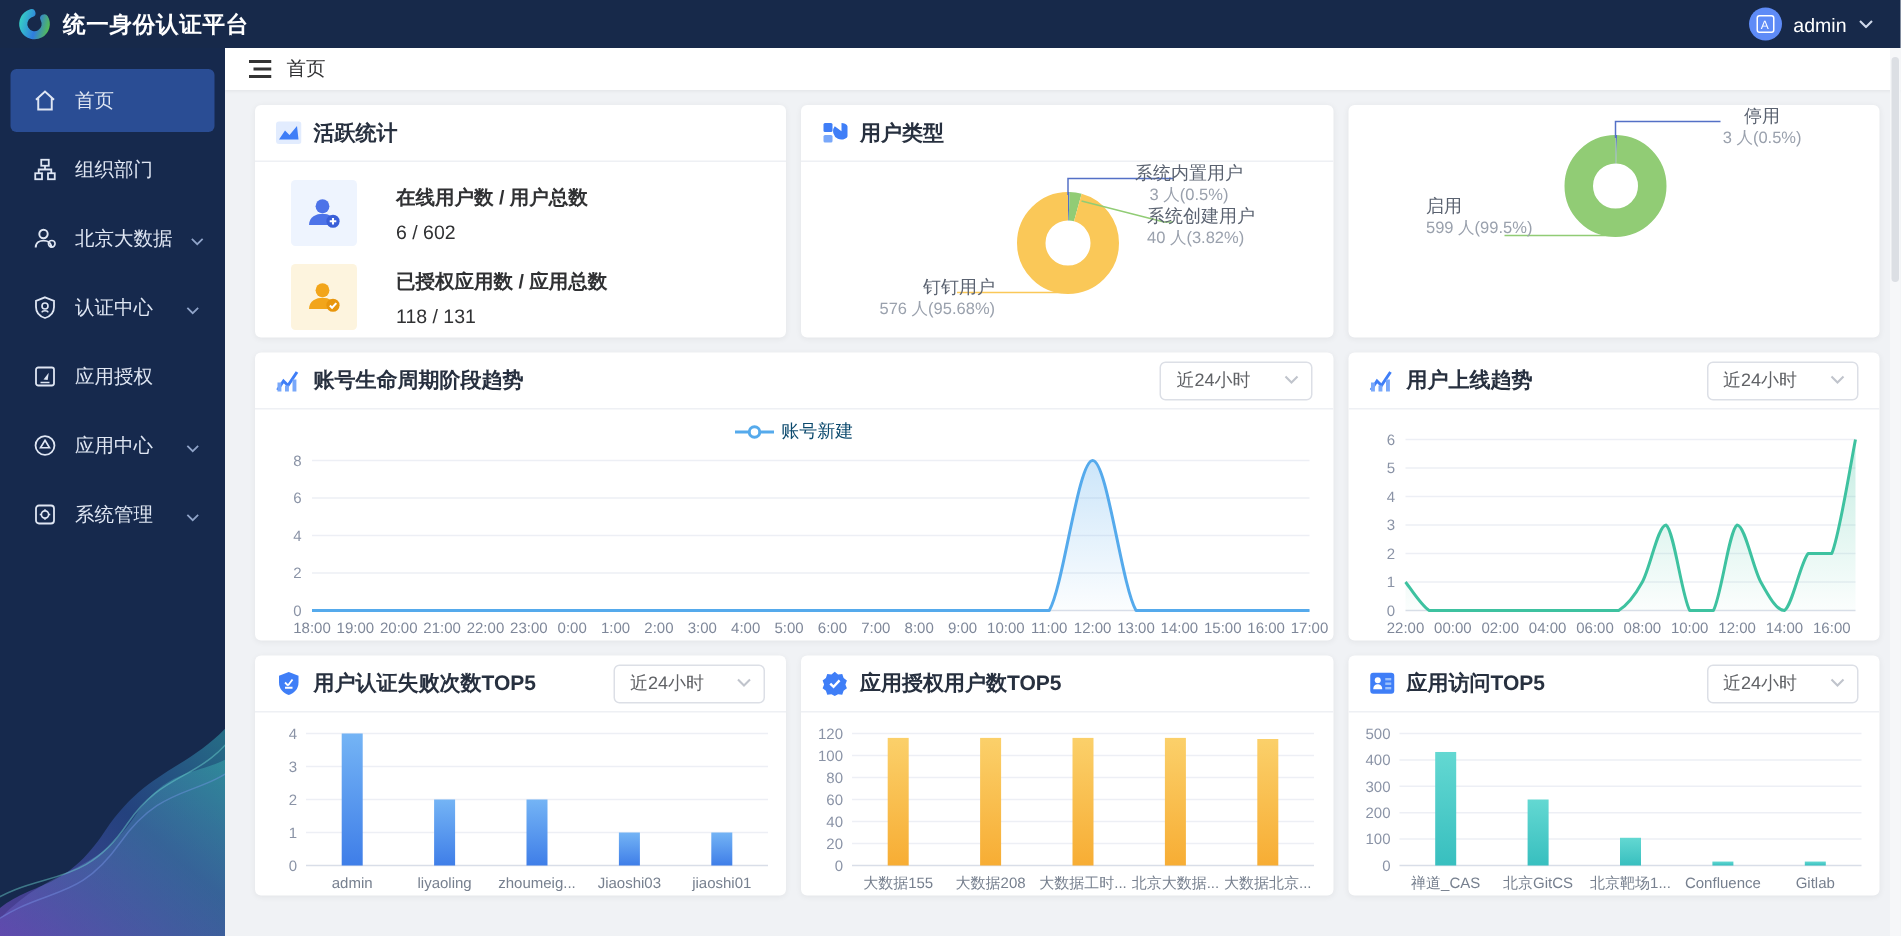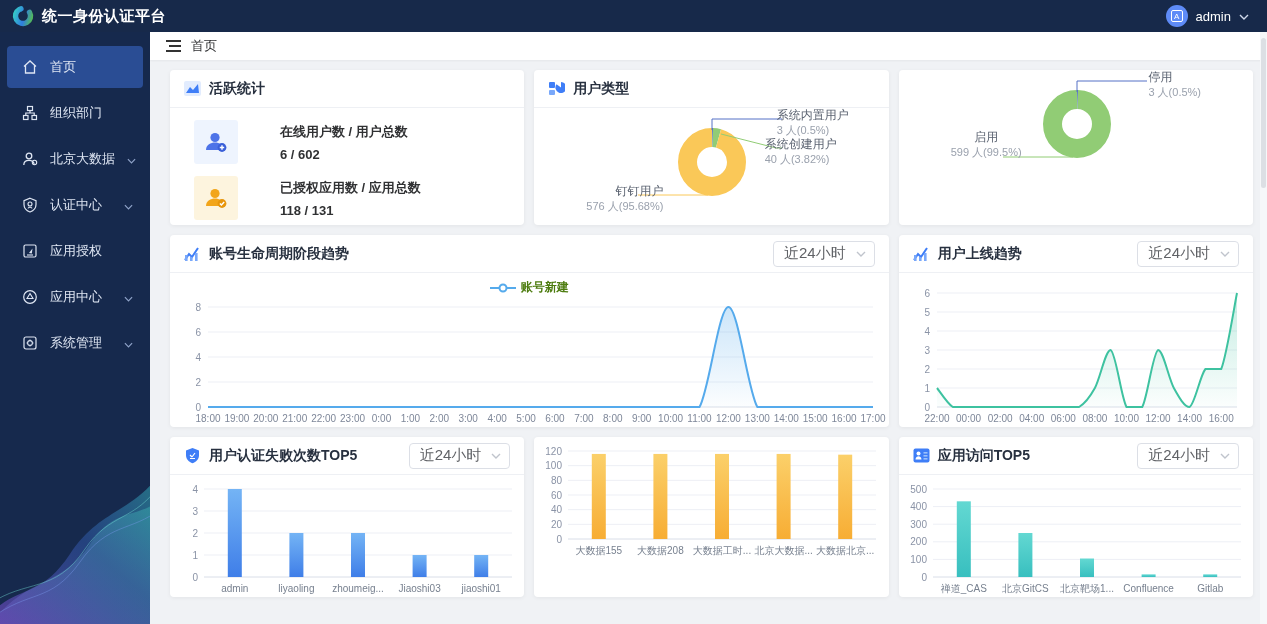--- a/index.html
+++ b/index.html
@@ -41,42 +41,42 @@
 
   .content { padding:10px 14px 10px 20px; display:grid;
     grid-template-columns:repeat(3,1fr); grid-template-rows:155px 192px 160px; gap:10px; }
   .card { background:#fff; border-radius:4px; box-shadow:0 1px 4px rgba(0,0,0,.06);
     display:flex; flex-direction:column; overflow:hidden; }
   .card.span2 { grid-column:span 2; }
   .card-header { height:38px; flex:0 0 38px; display:flex; align-items:center; gap:8px;
     padding:0 14px; border-bottom:1px solid #eef0f4; }
   .card-title { font-size:14px; font-weight:bold; color:#27303f; flex:1; white-space:nowrap; }
   .hdr-icon { width:17px; height:17px; display:flex; }
-  .range-select { display:flex; align-items:center; gap:10px; border:1px solid #dcdfe6; border-radius:4px;
-    height:26px; padding:0 8px 0 10px; font-size:15px; color:#606266; cursor:pointer; background:#fff; }
+  .range-select { display:flex; align-items:center; gap:22px; border:1px solid #dcdfe6; border-radius:4px;
+    height:26px; padding:0 8px 0 10px; font-size:12px; color:#606266; cursor:pointer; background:#fff; }
   .range-select .sel-caret { color:#c0c4cc; font-size:10px; }
   .card-body { position:relative; flex:1; }
 
   
-  .stat-row { display:flex; align-items:center; gap:42px; padding-left:24px; margin-top:12px; }
+  .stat-row { display:flex; align-items:center; gap:26px; padding-left:24px; margin-top:12px; }
   .stat-tile { width:44px; height:44px; border-radius:3px; display:flex; align-items:center; justify-content:center; }
   .tile-blue { background:#eef4fe; }
   .tile-yellow { background:#fdf4de; }
   .stat-texts .stat-label { font-size:13px; color:#303133; font-weight:bold; }
-  .stat-texts .stat-value { font-size:13px; color:#303133; font-weight:bold; margin-top:6px; }
+  .stat-texts .stat-value { font-size:13px; color:#303133; font-weight:normal; margin-top:6px; }
 
   
   .pie-label { position:absolute; line-height:14px; }
   .pl-name { font-size:12px; color:#5a6270; }
   .pl-val { font-size:11px; color:#9aa1ad; margin-top:1px; }
 
   
   .chart-legend { position:absolute; top:6px; left:0; right:0; display:flex;
     align-items:center; justify-content:center; gap:5px; z-index:2; }
-  .legend-label { font-size:12px; color:#4d7c0f;font-weight:bold; }
+  .legend-label { font-size:12px; color:#0c4a6e; }
 
   .chart-box { position:absolute; inset:0; }
   svg text { font-family:"Liberation Sans","DejaVu Sans",sans-serif; }
 
   
   .scrollbar-track { position:absolute; right:0; top:32px; width:7px; height:592px; background:#f6f7f9; z-index:40;}
   .scrollbar-thumb { position:absolute; right:1px; top:6px; width:5px; height:150px; border-radius:3px; background:#dcdfe4; }
 </style>
 </head>
 <body>
@@ -283,21 +283,21 @@
       <div class="card-body">
         <div class="chart-box">
             <svg width="354" height="117" viewBox="0 0 354 117" style="position:absolute;left:0;top:0;">
               <circle cx="178" cy="54" r="24.5" fill="none" stroke="#5470c6" stroke-width="19" stroke-dasharray="0.7671330898300657 153.93804002589985" stroke-dashoffset="0" transform="rotate(-90 178 54)"></circle>
               <circle cx="178" cy="54" r="24.5" fill="none" stroke="#91cc75" stroke-width="19" stroke-dasharray="5.88135368869717 153.93804002589985" stroke-dashoffset="-0.7671330898300657" transform="rotate(-90 178 54)"></circle>
               <circle cx="178" cy="54" r="24.5" fill="none" stroke="#fac858" stroke-width="19" stroke-dasharray="147.28955324737262 153.93804002589985" stroke-dashoffset="-6.648486778527236" transform="rotate(-90 178 54)"></circle>
               <polyline points="178,22 178,11 248,11" fill="none" stroke="#5470c6" stroke-width="1"></polyline>
               <polyline points="187,26 242,40 248,40" fill="none" stroke="#91cc75" stroke-width="1"></polyline>
               <polyline points="174,87 104,87" fill="none" stroke="#fac858" stroke-width="1"></polyline>
             </svg>
-            <div class="pie-label" style="right: 40px; top: 0px; text-align: left;">
+            <div class="pie-label" style="right: 60px; top: 0px; text-align: center;">
               <div class="pl-name">系统内置用户</div>
               <div class="pl-val">3 人(0.5%)</div>
             </div>
             <div class="pie-label" style="right: 52px; top: 29px; ">
               <div class="pl-name">系统创建用户</div>
               <div class="pl-val">40 人(3.82%)</div>
             </div>
             <div class="pie-label" style="left: 52px; top: 76px; text-align: right;">
               <div class="pl-name">钉钉用户</div>
               <div class="pl-val">576 人(95.68%)</div>
@@ -308,25 +308,25 @@
 
     <div class="card">
       <div class="card-body">
         <div class="chart-box">
             <svg width="354" height="117" viewBox="0 0 354 117" style="position:absolute;left:0;top:0;">
               <circle cx="178" cy="54" r="24.5" fill="none" stroke="#5470c6" stroke-width="19" stroke-dasharray="0.7671330898300657 153.93804002589985" stroke-dashoffset="0" transform="rotate(-90 178 54)"></circle>
               <circle cx="178" cy="54" r="24.5" fill="none" stroke="#91cc75" stroke-width="19" stroke-dasharray="153.1709069360698 153.93804002589985" stroke-dashoffset="-0.7671330898300657" transform="rotate(-90 178 54)"></circle>
               <polyline points="178,22 178,11 248,11" fill="none" stroke="#5470c6" stroke-width="1"></polyline>
               <polyline points="174,87 104,87" fill="none" stroke="#91cc75" stroke-width="1"></polyline>
             </svg>
-            <div class="pie-label" style="right: 52px; top: 0px; text-align: left;">
+            <div class="pie-label" style="right: 52px; top: 0px; text-align: center;">
               <div class="pl-name">停用</div>
               <div class="pl-val">3 人(0.5%)</div>
             </div>
-            <div class="pie-label" style="left: 52px; top: 60px; text-align: center;">
+            <div class="pie-label" style="left: 52px; top: 60px; text-align: left;">
               <div class="pl-name">启用</div>
               <div class="pl-val">599 人(99.5%)</div>
             </div>
           </div>
       </div>
     </div>
 
     <div class="card span2">
       <div class="card-header">
         <span class="hdr-icon">
@@ -504,20 +504,29 @@
               <text x="188" y="117" text-anchor="middle" font-size="10" fill="#77808f">zhoumeig...</text>
               <rect x="242.6" y="80" width="14" height="22" fill="url(#bg2)"></rect>
               <text x="249.6" y="117" text-anchor="middle" font-size="10" fill="#77808f">Jiaoshi03</text>
               <rect x="304.2" y="80" width="14" height="22" fill="url(#bg2)"></rect>
               <text x="311.2" y="117" text-anchor="middle" font-size="10" fill="#77808f">jiaoshi01</text>
             </svg></div>
       </div>
     </div>
 
     <div class="card">
+      <div class="card-header">
+        <span class="hdr-icon">
+          <svg width="17" height="17" viewBox="0 0 17 17">
+              <path d="M8.5,0.8 L10.7,2.6 L13.5,2.4 L14.4,5 L16.6,6.7 L15.6,9.3 L16.6,11.9 L14.4,13.5 L13.5,16.1 L10.7,15.9 L8.5,17 L6.3,15.9 L3.5,16.1 L2.6,13.5 L0.4,11.9 L1.4,9.3 L0.4,6.7 L2.6,5 L3.5,2.4 L6.3,2.6 Z" fill="#3f7ef7"></path>
+              <polyline points="5.5,8.7 7.7,10.9 11.7,6.6" fill="none" stroke="#fff" stroke-width="1.6"></polyline>
+            </svg>
+        </span>
+        <span class="card-title">应用授权用户数TOP5</span>
+      </div>
       <div class="card-body">
         <div class="chart-box"><svg width="354" height="122" viewBox="0 0 354 122">
               <text x="28" y="105.5" text-anchor="end" font-size="10" fill="#8a93a6">0</text>
               <line x1="34" x2="342" y1="87.33333333333334" y2="87.33333333333334" stroke="#edeff5"></line>
               <text x="28" y="90.83333333333334" text-anchor="end" font-size="10" fill="#8a93a6">20</text>
               <line x1="34" x2="342" y1="72.66666666666667" y2="72.66666666666667" stroke="#edeff5"></line>
               <text x="28" y="76.16666666666667" text-anchor="end" font-size="10" fill="#8a93a6">40</text>
               <line x1="34" x2="342" y1="58" y2="58" stroke="#edeff5"></line>
               <text x="28" y="61.5" text-anchor="end" font-size="10" fill="#8a93a6">60</text>
               <line x1="34" x2="342" y1="43.333333333333336" y2="43.333333333333336" stroke="#edeff5"></line>

